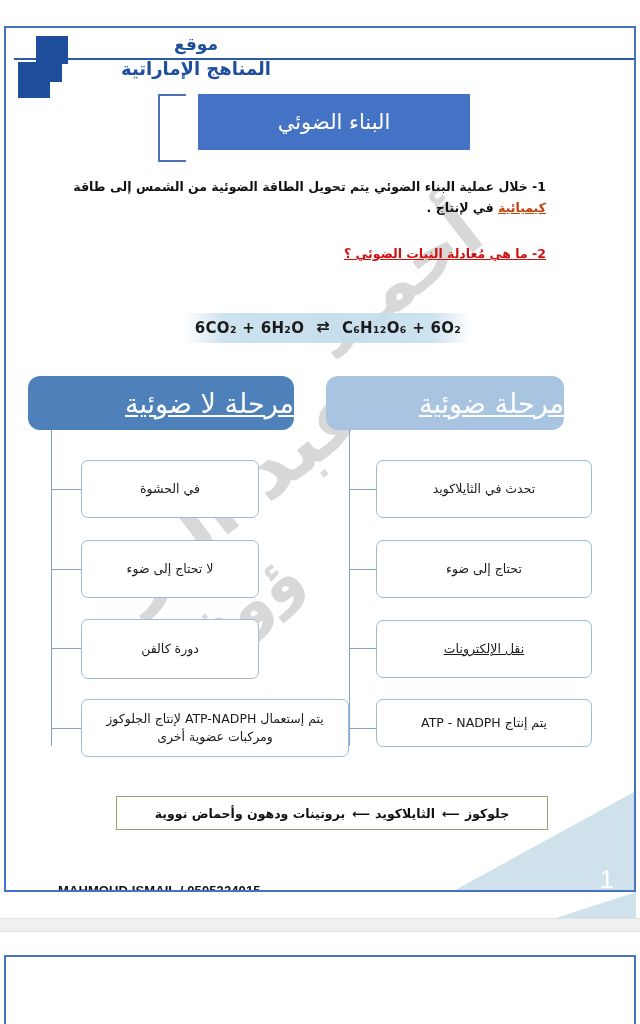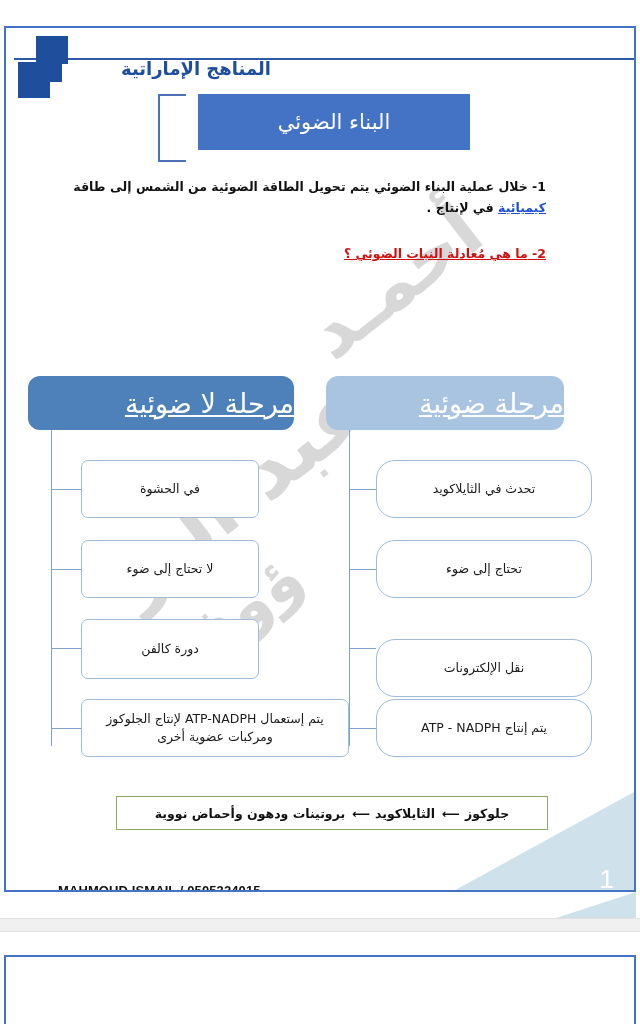--- a/index.html
+++ b/index.html
@@ -166,21 +166,21 @@
     left: 60px;
     top: 148px;
     width: 480px;
     font-family: "DejaVu Sans", sans-serif;
     font-size: 12.5px;
     font-weight: bold;
     color: #111111;
     line-height: 1.7;
   }
   #q1 .hl {
-    color: #1d4ed8;
+    color: #c2410c;
     text-decoration: underline;
   }
   #q2 {
     left: 60px;
     top: 216px;
     width: 480px;
     font-family: "DejaVu Sans", sans-serif;
     font-size: 12.5px;
     font-weight: bold;
     color: #cf1111;
@@ -270,21 +270,21 @@
     text-align: center;
     direction: rtl;
     font-family: "DejaVu Sans", sans-serif;
     font-size: 12.5px;
     color: #1b1b1b;
     box-sizing: border-box;
     padding: 4px 8px;
     line-height: 1.45;
   }
   .col-left  .item-box { left: 75px;  width: 178px; }
-  .col-right .item-box { left: 370px; width: 216px; border-radius: 19px; }
+  .col-right .item-box { left: 370px; width: 216px; }
 
   
   .summary-box {
     position: absolute;
     left: 110px;
     top: 768px;
     width: 430px;
     height: 32px;
     z-index: 5;
     background: #ffffff;
@@ -372,37 +372,43 @@
   </div>
 
   <div class="brand-line"></div>
 
   <div class="brand-logo">
     <div class="logo-sq a"></div>
     <div class="logo-sq b"></div>
     <div class="logo-sq c"></div>
   </div>
 
+  <div class="brand-ar brand-ar-1">موقع</div>
   <div class="brand-ar brand-ar-2">المناهج الإماراتية</div>
   <div class="brand-bracket"></div>
 
   <div class="title-box">
     <span>البناء الضوئي</span>
   </div>
 
   <div class="q-block" id="q1">
     <span>1-</span>
     <span>خلال عملية البناء الضوئي يتم تحويل الطاقة الضوئية من الشمس إلى طاقة </span><span class="hl">كيميائية</span><span> في لإنتاج .</span>
   </div>
 
   <div class="q-block" id="q2">
     <span>2-</span>
     <span>ما هي مُعادلة النبات الضوئي ؟</span>
   </div>
 
+  <div class="equation">
+    <span>6CO₂ + 6H₂O</span>
+    <span class="arrow">⇄</span>
+    <span>C₆H₁₂O₆ + 6O₂</span>
+  </div>
 
   <div class="stage-head" id="stage-dark">
     <span>مرحلة لا ضوئية</span>
   </div>
 
   <div class="col-left">
     <div class="conn v" style="left:45px; top:402px; height:316px;"></div>
     <div class="conn h" style="left:45px; top:461px; width:30px;"></div>
     <div class="conn h" style="left:45px; top:541px; width:30px;"></div>
     <div class="conn h" style="left:45px; top:620px; width:30px;"></div>
@@ -420,22 +426,22 @@
 
   <div class="col-right">
     <div class="conn v" style="left:343px; top:402px; height:316px;"></div>
     <div class="conn h" style="left:343px; top:461px; width:27px;"></div>
     <div class="conn h" style="left:343px; top:541px; width:27px;"></div>
     <div class="conn h" style="left:343px; top:620px; width:27px;"></div>
     <div class="conn h" style="left:343px; top:700px; width:27px;"></div>
 
     <div class="item-box" style="top:432px; height:58px;">تحدث في الثايلاكويد</div>
     <div class="item-box" style="top:512px; height:58px;">تحتاج إلى ضوء</div>
-    <div class="item-box" style="top:611px; height:58px;">نقل الإلكترونات</div>
-    <div class="item-box" style="top:671px; height:58px;">يتم إنتاج ATP - NADPH</div>
+    <div class="item-box" style="top:592px; height:58px;text-decoration:underline;">نقل الإلكترونات</div>
+    <div class="item-box" style="top:671px; height:48px;">يتم إنتاج ATP - NADPH</div>
   </div>
 
   <div class="summary-box">
     <span>جلوكوز</span>
     <span class="arw">⟵</span>
     <span>الثايلاكويد</span>
     <span class="arw">⟵</span>
     <span>بروتينات ودهون وأحماض نووية</span>
   </div>
 

